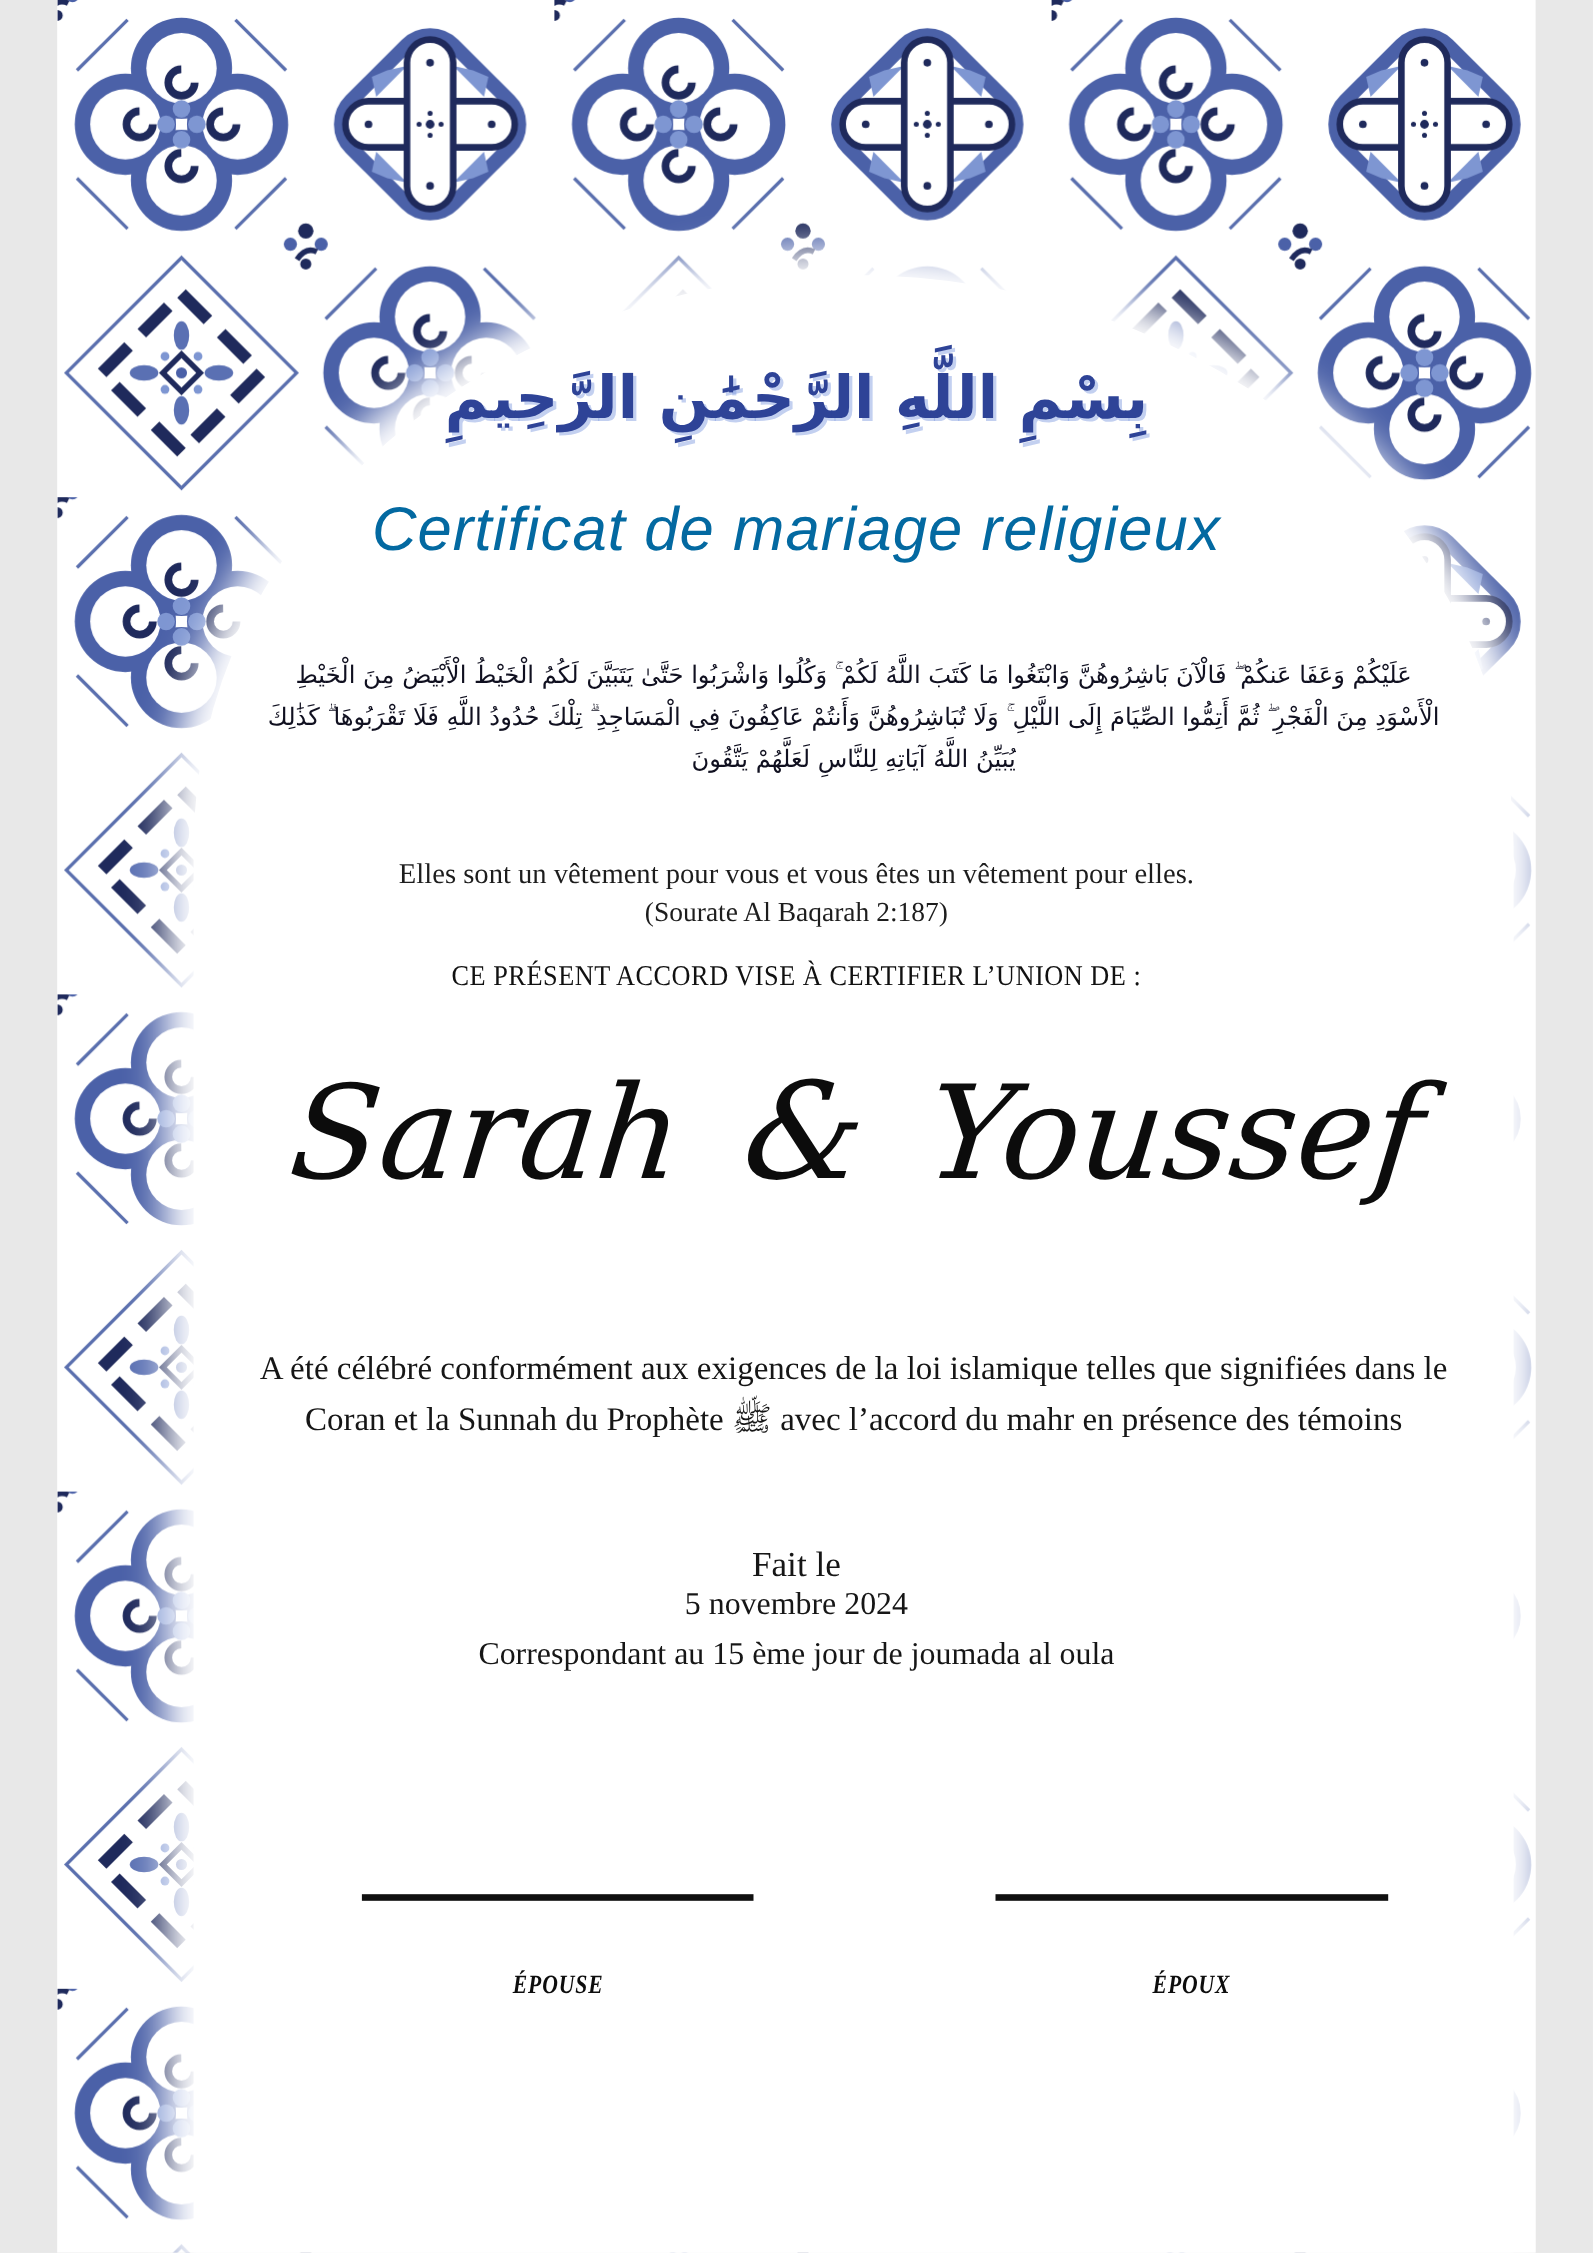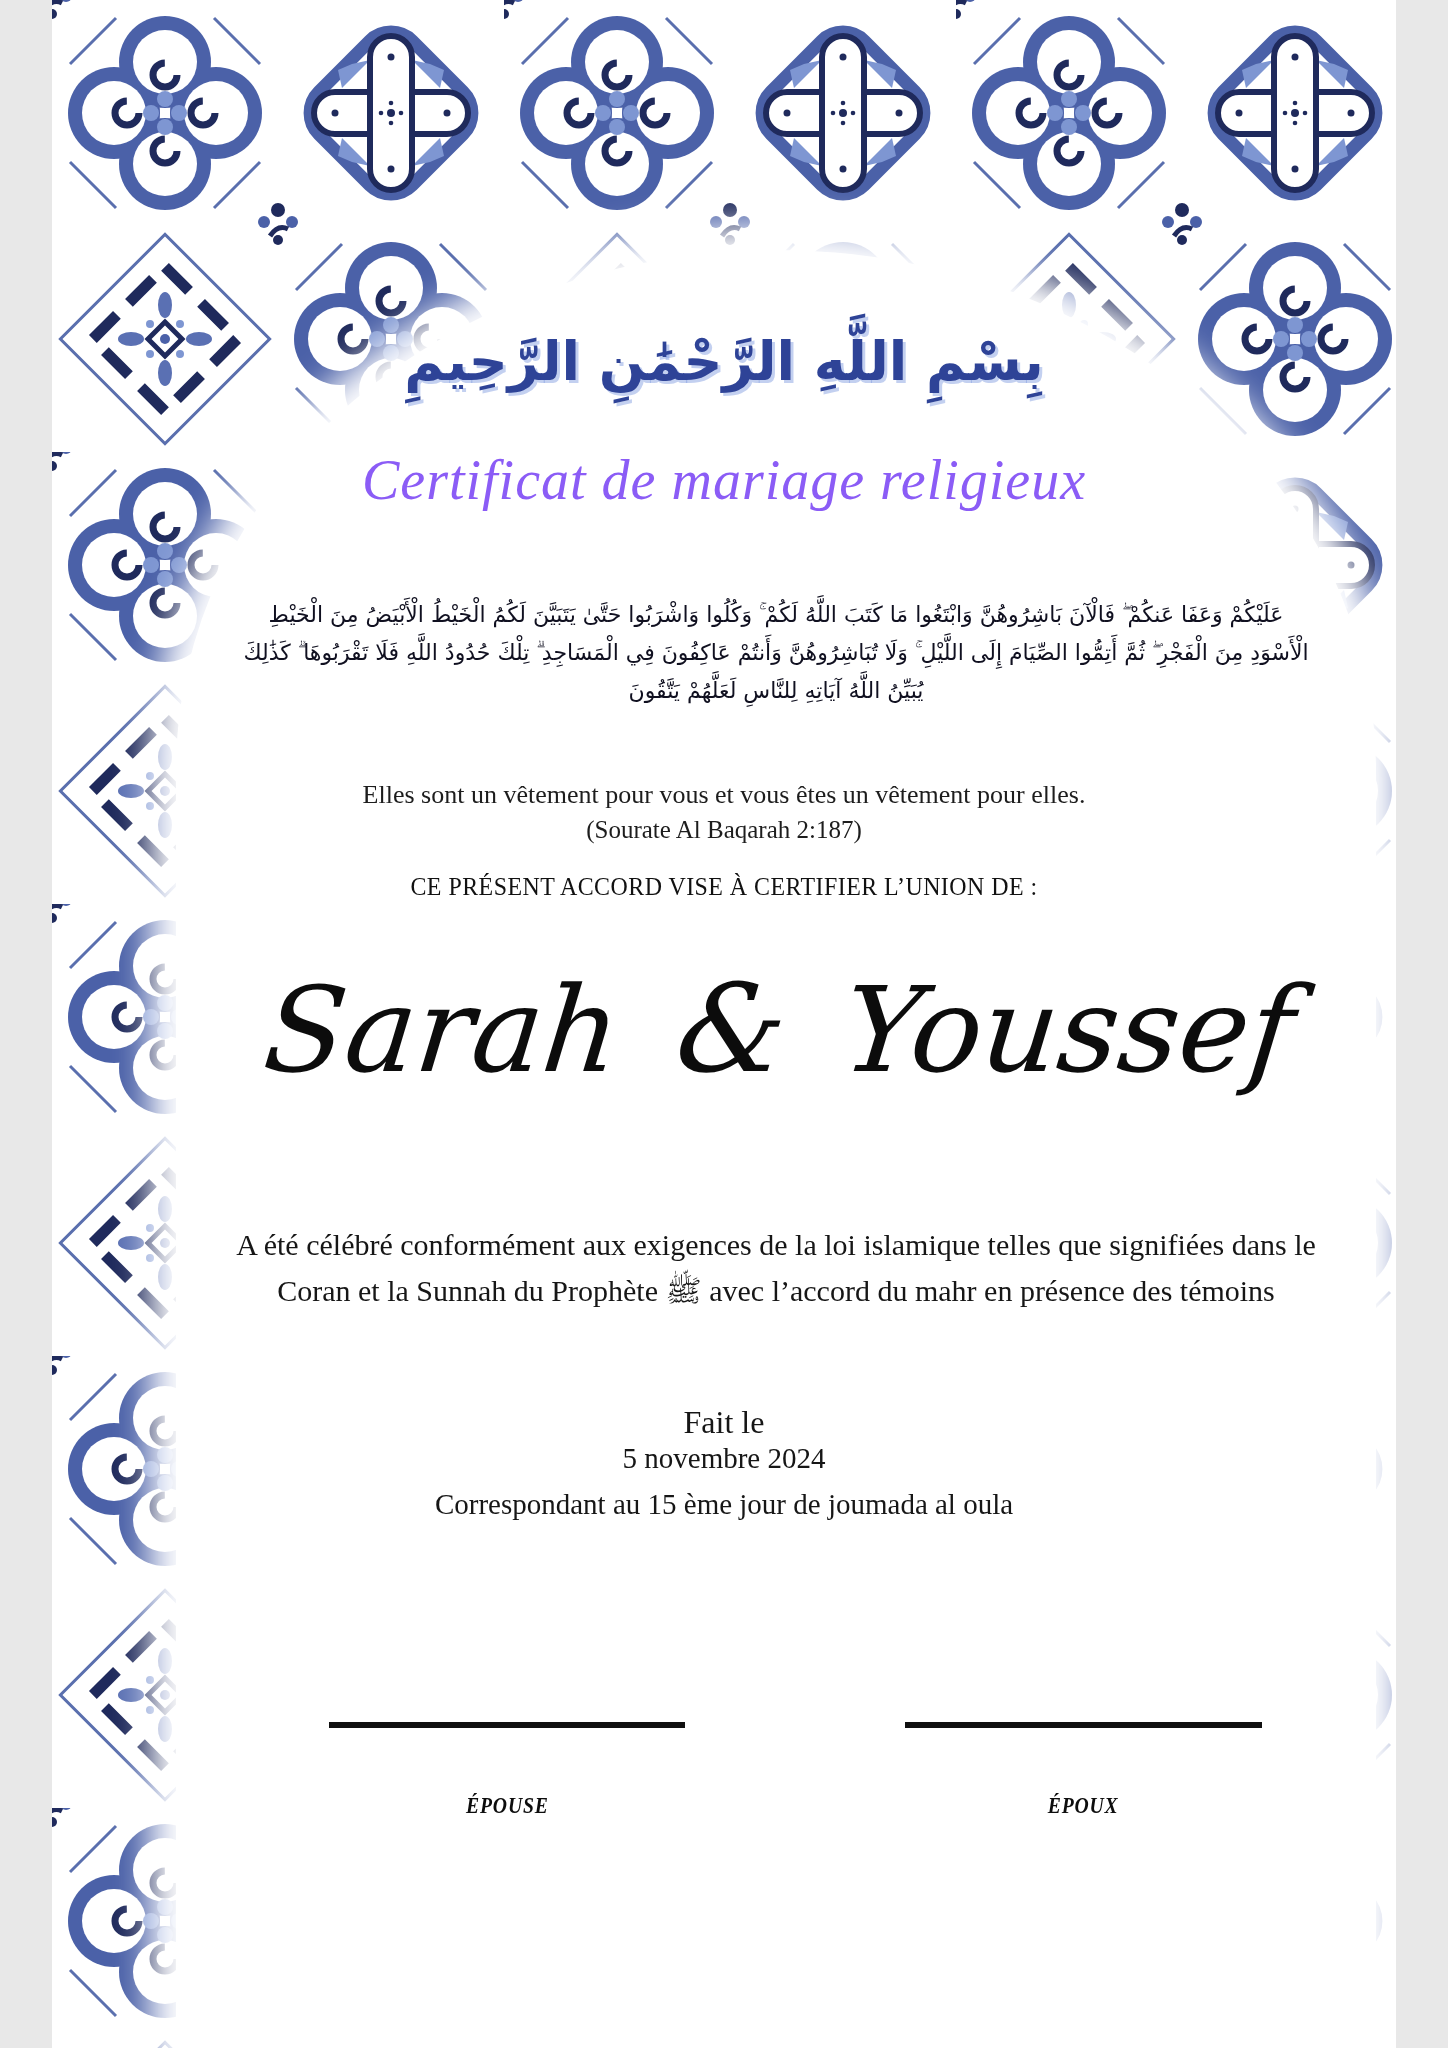--- a/index.html
+++ b/index.html
@@ -16,22 +16,22 @@
   }
   .content{position:absolute;inset:0;z-index:2;}
   .cx{position:absolute;left:50%;transform:translateX(-50%);white-space:nowrap;}
 
   .bismillah{
     top:330px;font-family:"DejaVu Sans",sans-serif;font-size:54px;font-weight:bold;
     color:#2e4397;direction:rtl;
     text-shadow:3px 3px 0 rgba(123,151,221,.45);
   }
   .cert-title{
-    top:448px;font-family:Liberation Serif, serif;font-style:italic;font-size:56px;
-    color:#8b5cf6;letter-spacing:1px;
+    top:448px;font-family:Liberation Sans, sans-serif;font-style:italic;font-size:56px;
+    color:#0369a1;letter-spacing:1px;
   }
   .verse{
     position:absolute;left:144px;top:596px;width:1160px;text-align:center;
     direction:rtl;font-family:"DejaVu Sans",sans-serif;font-size:22px;line-height:38px;
     color:#101020;
   }
   .verse div{white-space:nowrap;}
   .translation{top:780px;font-size:26px;color:#1d1d1d;}
   .reference{top:816px;font-size:25px;color:#1d1d1d;text-align:right;}
   .union{

